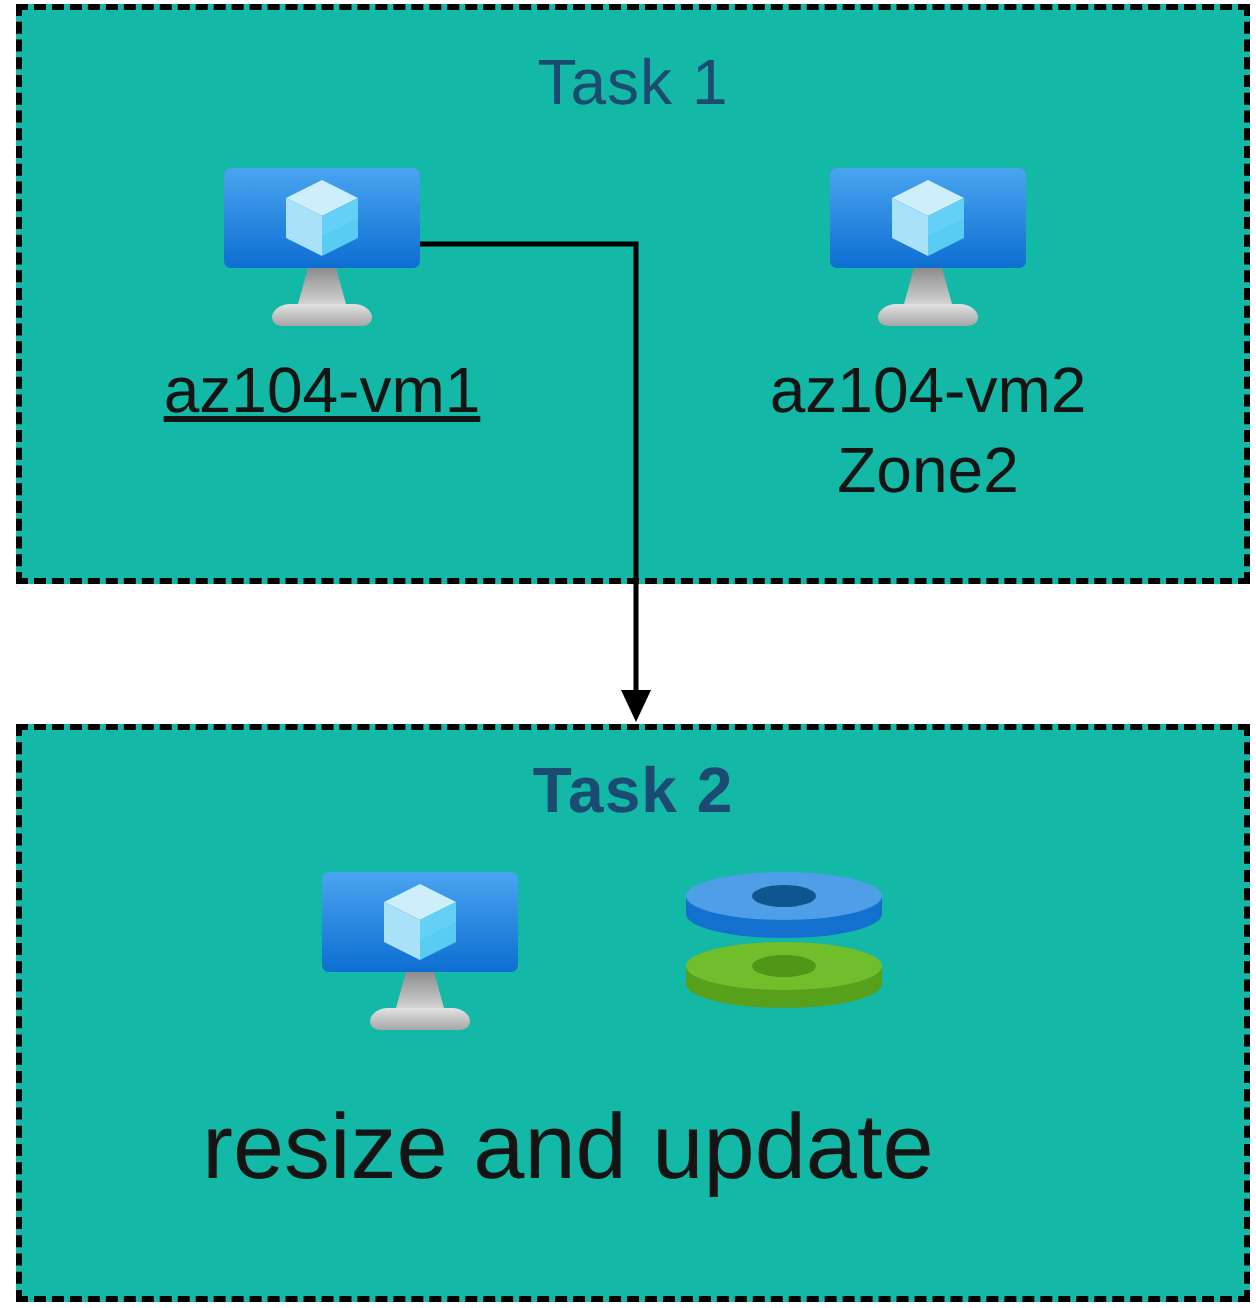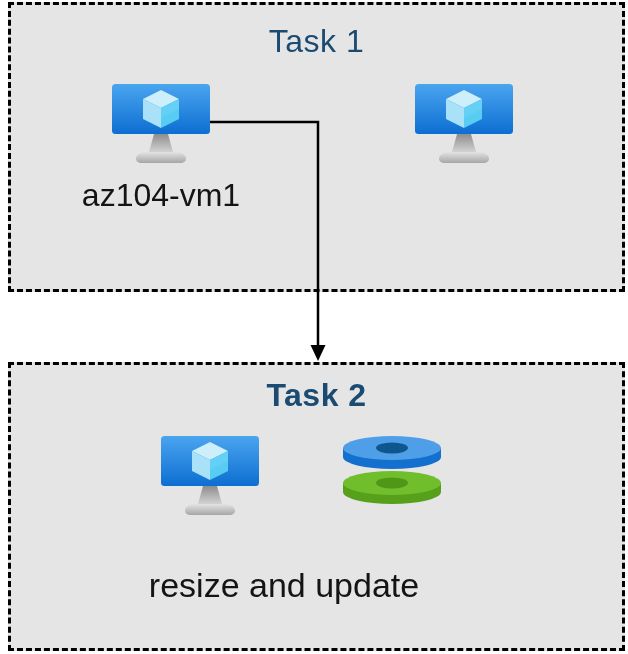--- a/index.html
+++ b/index.html
@@ -7,21 +7,21 @@
     position: relative;
     width: 628px;
     height: 654px;
     background: #ffffff;
     font-family: "Liberation Sans", sans-serif;
     overflow: hidden;
   }
   .box {
     position: absolute;
     box-sizing: border-box;
-    background: #e5e5e5;
+    background: #14b8a6;
     border: 3px dashed #000000;
   }
   #task1 { left: 8px; top: 2px;   width: 617px; height: 290px; }
   #task2 { left: 8px; top: 362px; width: 617px; height: 289px; }
   .box-title {
     position: absolute;
     left: 0; right: 0;
     text-align: center;
     font-size: 32px;
     line-height: 40px;
@@ -37,24 +37,23 @@
     position: absolute;
     width: 240px;
     text-align: center;
     font-size: 32px;
     line-height: 40px;
     color: #141414;
   }
   .caption {
     position: absolute;
     text-align: center;
-    font-size: 34px;
+    font-size: 46px;
     line-height: 44px;
     color: #141414;
-    margin-top: 12px;
   }
   .arrow {
     position: absolute;
     left: 0; top: 0;
     pointer-events: none;
   }
   .defs { position: absolute; width: 0; height: 0; }
 </style>
 </head>
 <body>
@@ -105,24 +104,28 @@
           <use href="#sym-vm"></use>
         </svg>
     </figure>
 
     <figure class="icon" style="left:404px; top:79px;">
       <svg width="98" height="80" viewBox="0 0 98 80">
           <use href="#sym-vm"></use>
         </svg>
     </figure>
 
-    <div class="vm-label" style="left:30px; top:170px;">
+    <div class="vm-label" style="left:30px; top:170px;text-decoration:underline;">
       <div>az104-vm1</div>
     </div>
 
+    <div class="vm-label" style="left:333px; top:170px;">
+      <div>az104-vm2</div>
+      <div>Zone2</div>
+    </div>
   </section>
 
   <section class="box" id="task2">
     <div class="box-title">Task 2</div>
 
     <figure class="icon" style="left:150px; top:71px;">
       <svg width="98" height="80" viewBox="0 0 98 80">
           <use href="#sym-vm"></use>
         </svg>
     </figure>

